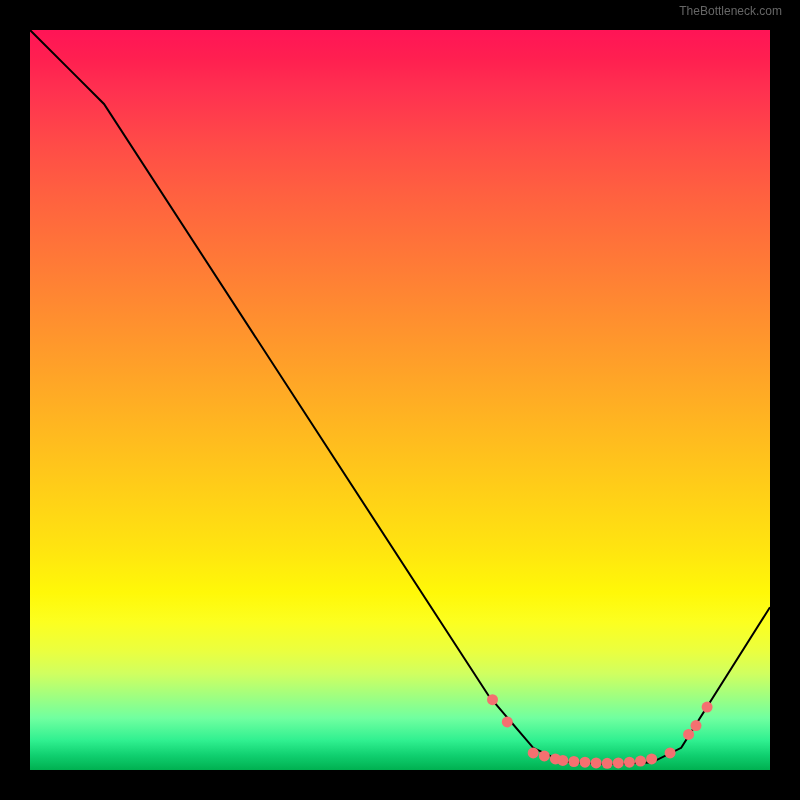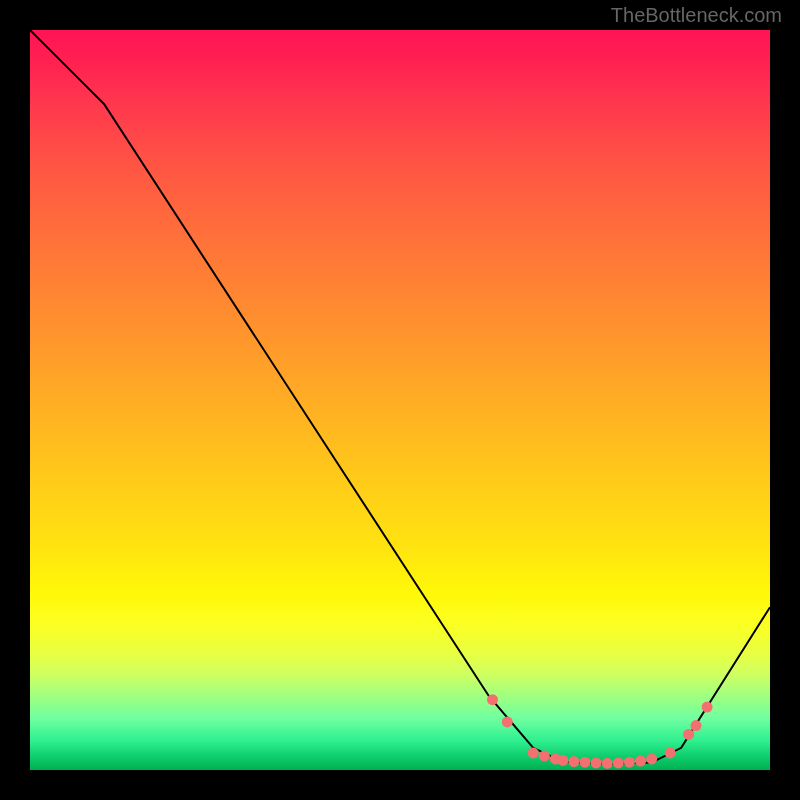--- a/index.html
+++ b/index.html
@@ -8,21 +8,21 @@
     height: 800px;
     background: #000;
     position: relative;
     font-family: Arial, sans-serif;
   }
   .attribution {
     position: absolute;
     top: 4px;
     right: 18px;
     color: #666;
-    font-size: 20px;
+    font-size: 12px;
     font-weight: normal;
     z-index: 10;
   }
   .plot-area {
     position: absolute;
     left: 30px;
     top: 30px;
     width: 740px;
     height: 740px;
   }

